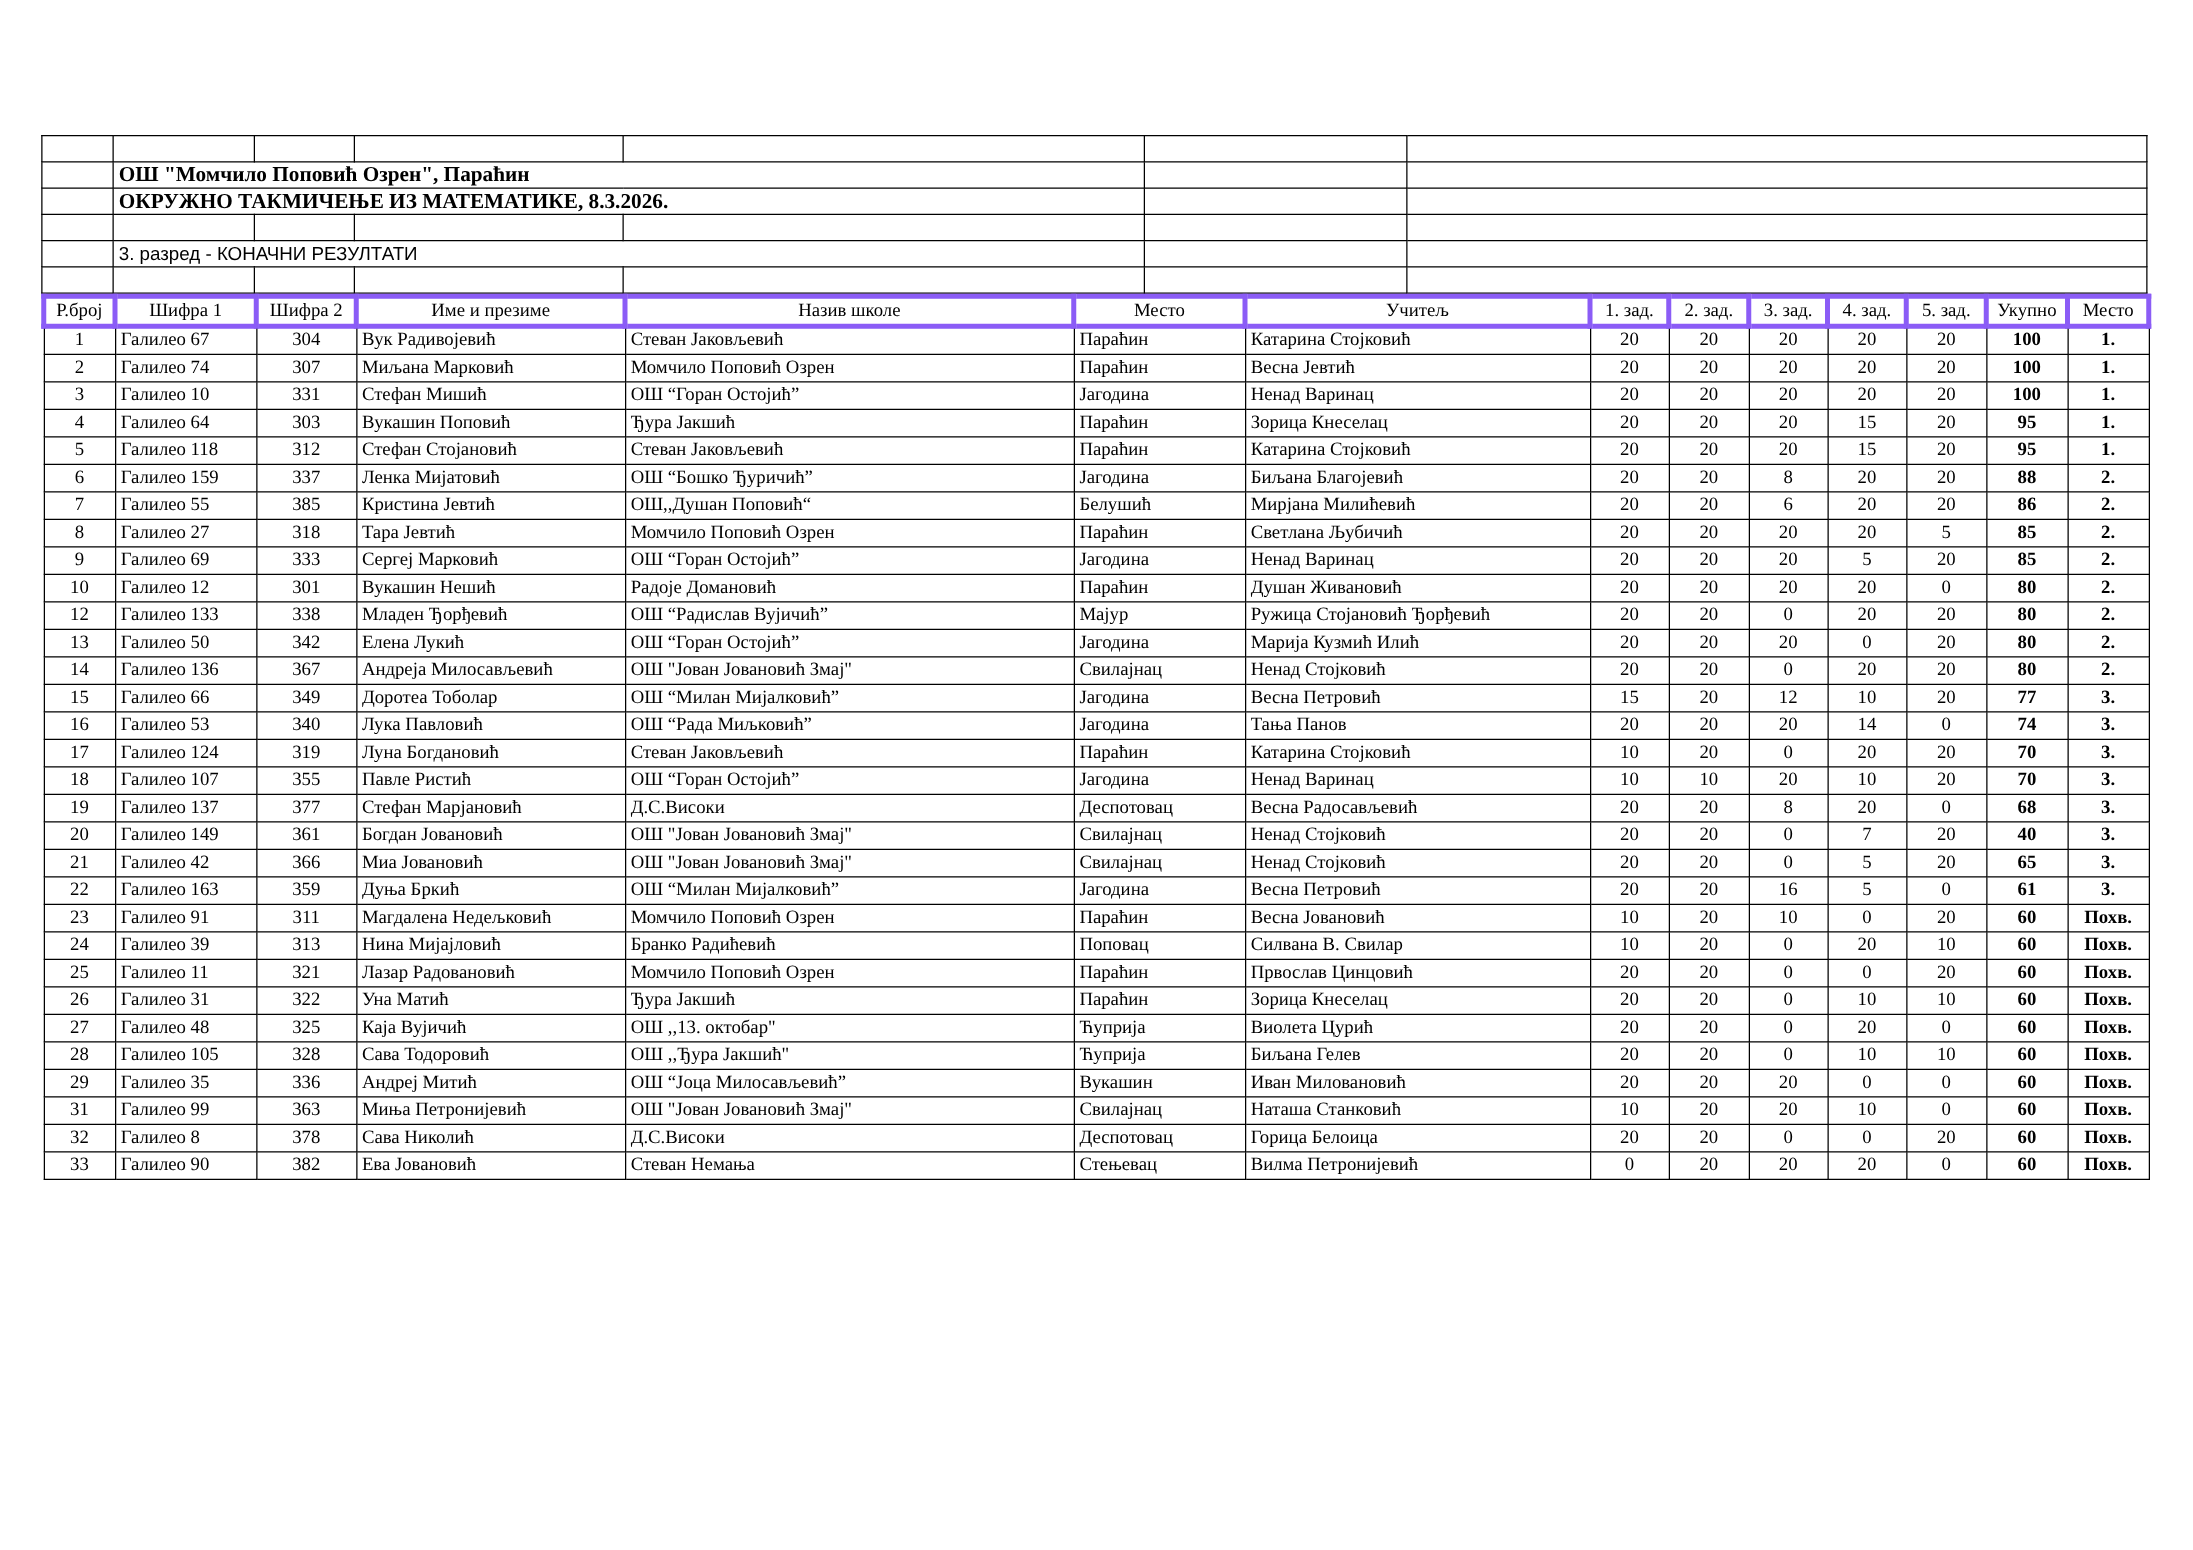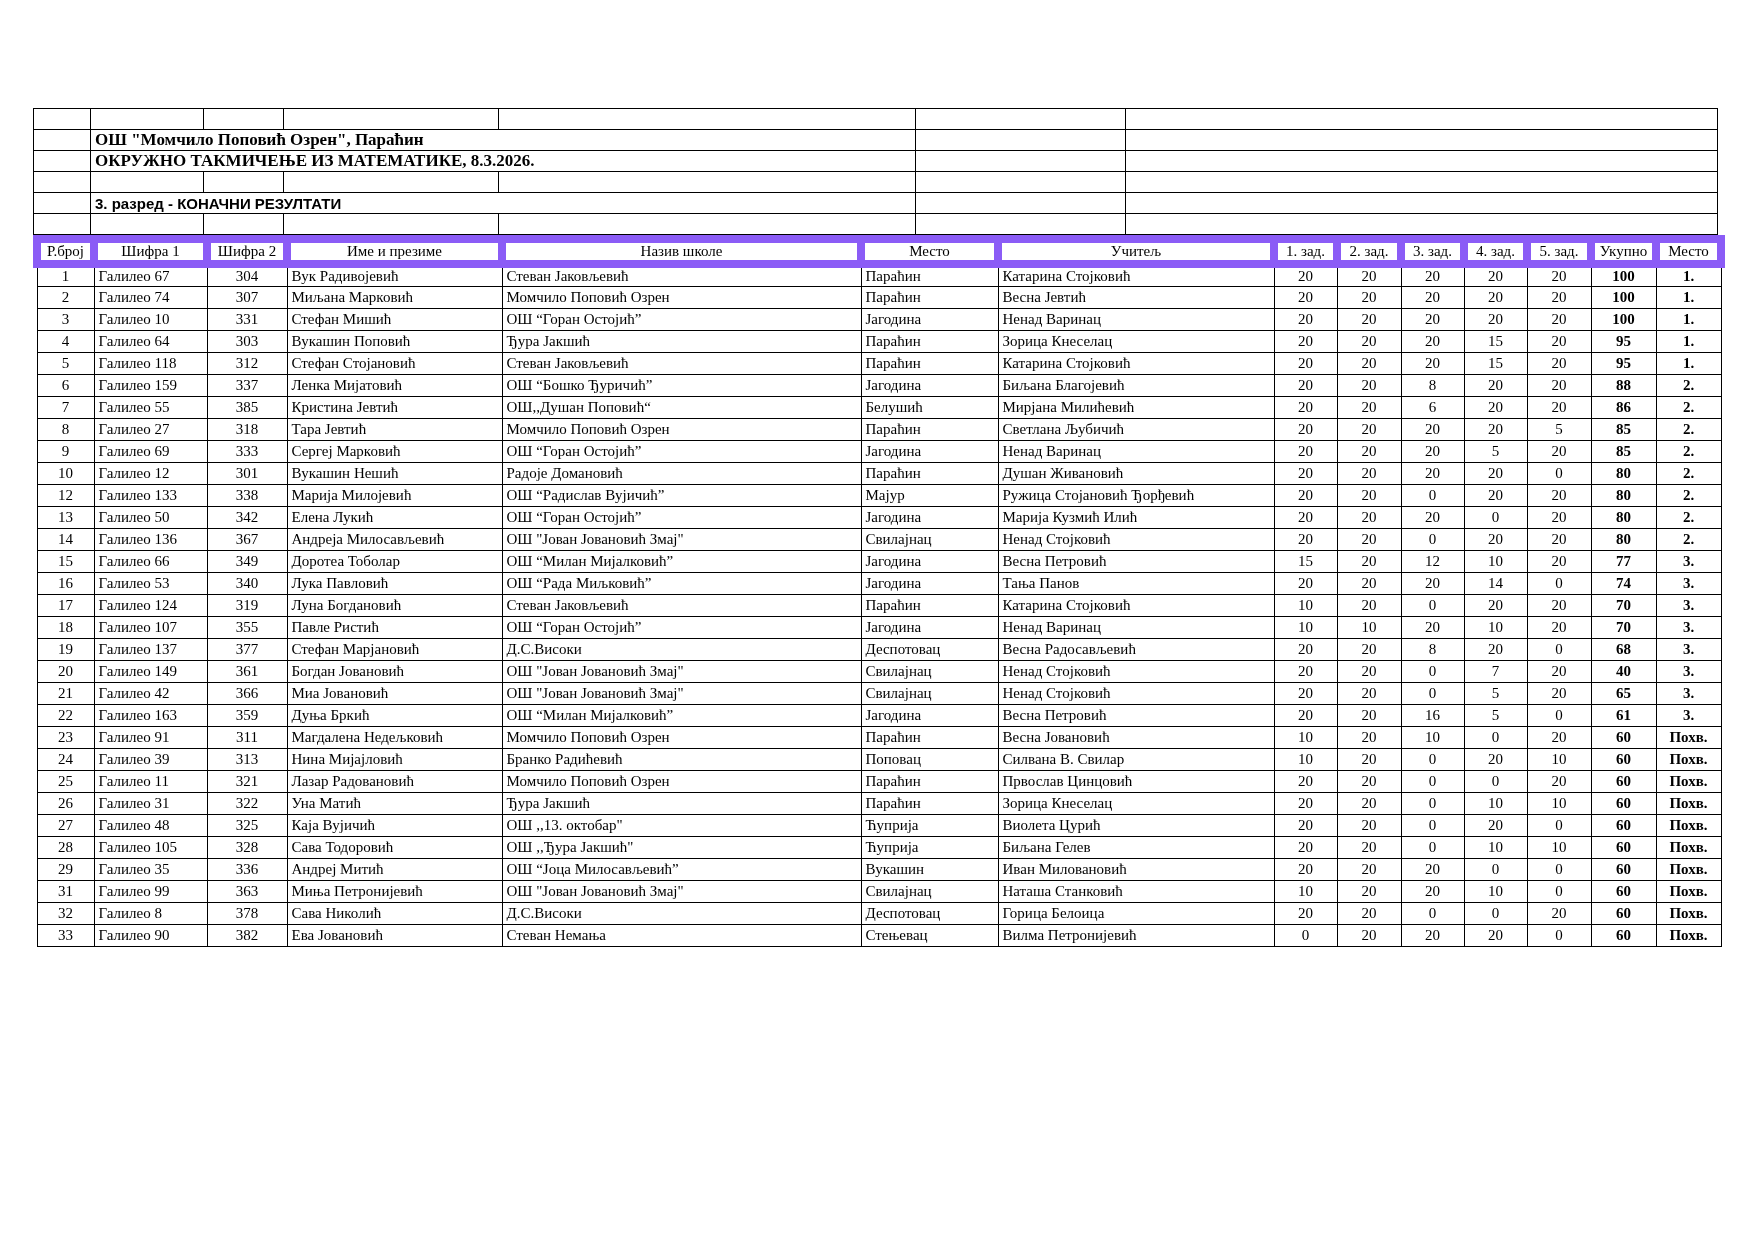--- a/index.html
+++ b/index.html
@@ -7,23 +7,23 @@
         font-family:"Liberation Serif", serif;color:#000;}
   .sheet{position:absolute;left:33px;top:108px;width:1684px;}
   table{border-collapse:collapse;table-layout:fixed;width:1684px;}
   td,th{border:1px solid #000;overflow:hidden;white-space:nowrap;padding:0 4px;
         font-size:15px;font-weight:normal;box-sizing:border-box;}
   
   .topgrid td{height:21px;}
   .topgrid .title-school, .topgrid .title-comp{
         font-weight:bold;font-size:17px;font-family:"Liberation Serif", serif;}
   .topgrid .title-section{
-        font-weight:bold;font-size:15px;font-family:"Liberation Sans", sans-serif;}
+        font-weight:normal;font-size:15px;font-family:"Liberation Sans", sans-serif;}
   
-  .maintable th{border:8px solid #8b5cf6;height:24px;text-align:center;
+  .maintable th{border:4px solid #8b5cf6;height:24px;text-align:center;
         font-family:"Liberation Serif", serif;font-size:15px;}
   .maintable td{height:22px;}
   .c{text-align:center;}
   .l{text-align:left;}
   .b{font-weight:bold;text-align:center;}
 </style>
 </head>
 <body>
 
 <div class="page">
@@ -281,21 +281,21 @@
             <td class="c">20</td>
             <td class="c">20</td>
             <td class="c">0</td>
             <td class="b">80</td>
             <td class="b">2.</td>
           </tr>
           <tr>
             <td class="c">12</td>
             <td class="l">Галилео 133</td>
             <td class="c">338</td>
-            <td class="l">Марија Милојевић</td>
+            <td class="l">Младен Ђорђевић</td>
             <td class="l">ОШ “Радислав Вујичић”</td>
             <td class="l">Мајур</td>
             <td class="l">Ружица Стојановић Ђорђевић</td>
             <td class="c">20</td>
             <td class="c">20</td>
             <td class="c">0</td>
             <td class="c">20</td>
             <td class="c">20</td>
             <td class="b">80</td>
             <td class="b">2.</td>

